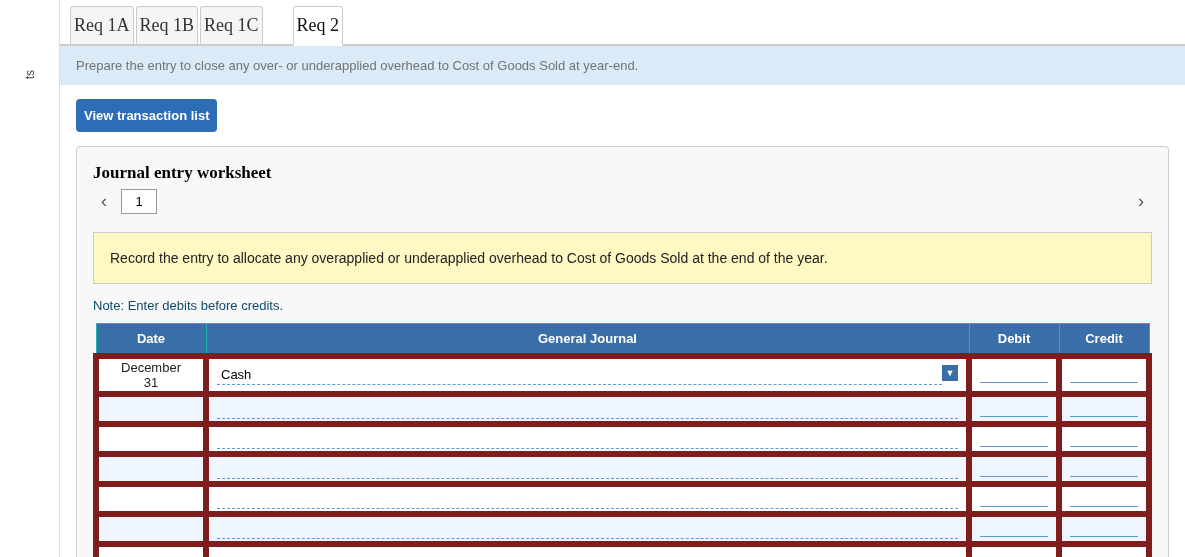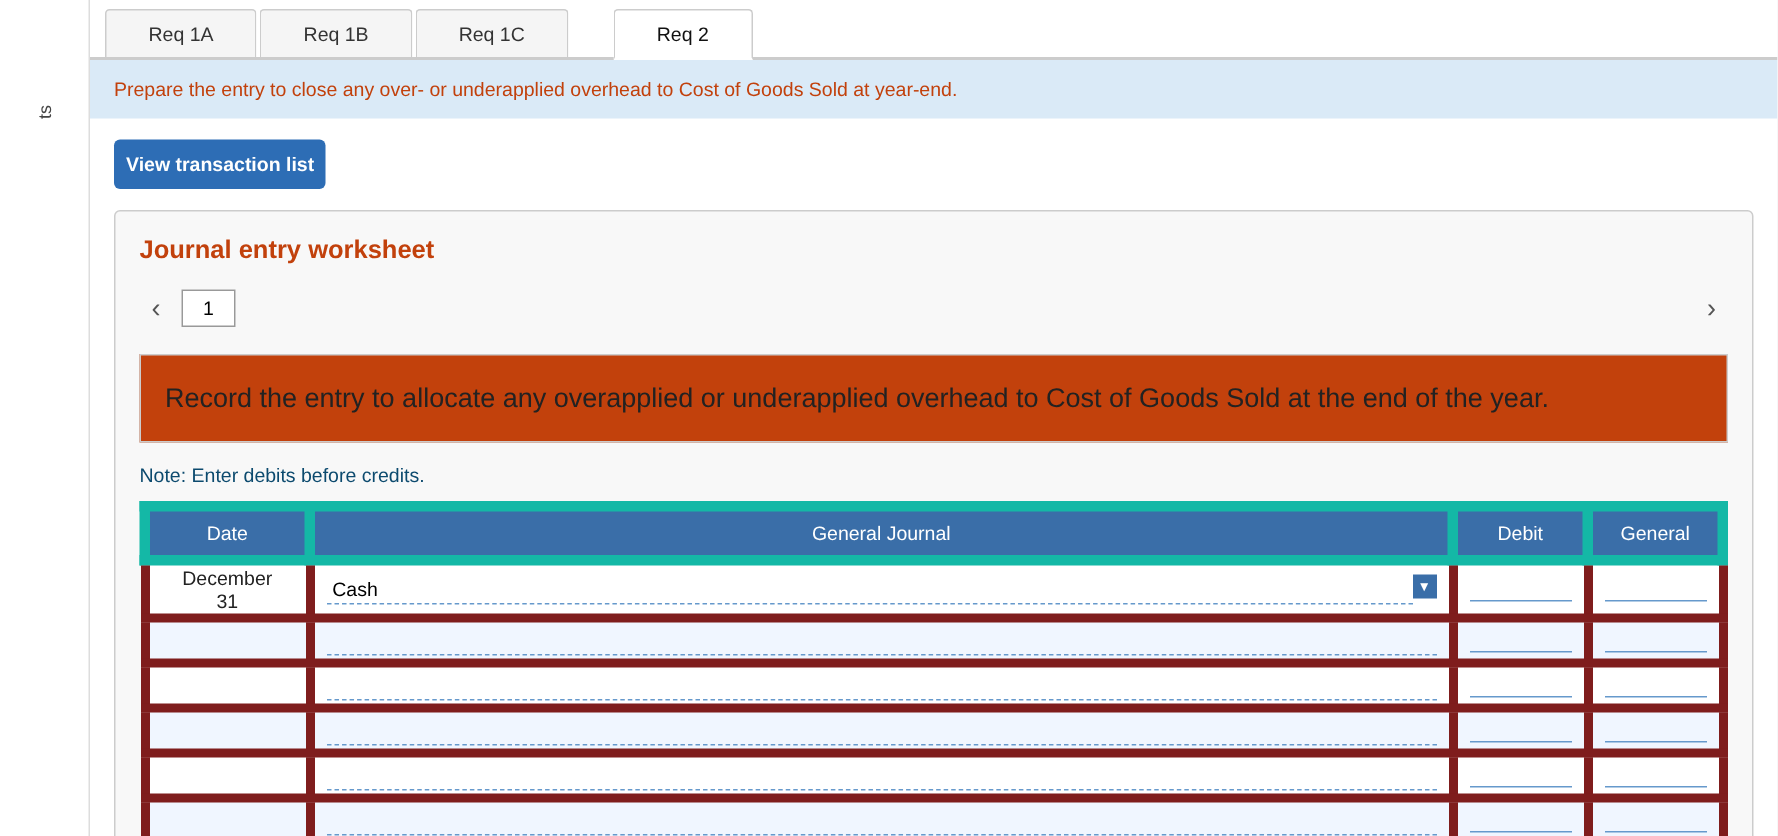--- a/index.html
+++ b/index.html
@@ -34,44 +34,45 @@
     }
     
     .tabs-bar {
       display: flex;
       border-bottom: 2px solid #ccc;
       background: #fff;
       padding-left: 10px;
       padding-top: 6px;
     }
     .tab {
-      padding: 8px 28px;
+      padding: 8px 3px;
       cursor: pointer;
       border: 1px solid #ccc;
       border-bottom: none;
       margin-right: 2px;
       background: #f5f5f5;
-      font-size: 13px;
+      font-size: 18px;
       color: #333;
       border-radius: 3px 3px 0 0;
+      font-family: Liberation Serif, serif;
     }
     .tab.active {
       background: #fff;
       border-bottom: 2px solid #fff;
       margin-bottom: -2px;
       font-weight: normal;
       color: #111;
       margin-left: 28px;
     }
     
     .instruction-banner {
       background: #daeaf7;
       padding: 12px 16px;
       font-size: 13px;
-      color: #c2410c;
+      color: #737373;
       margin: 0;
     }
     
     .btn-view-transaction {
       display: inline-block;
       margin: 14px 16px;
       padding: 9px 8px;
       background: #2d6db5;
       color: #fff;
       border: none;
@@ -84,22 +85,23 @@
     .journal-worksheet {
       margin: 0 16px 16px 16px;
       border: 1px solid #ccc;
       border-radius: 4px;
       background: #f8f8f8;
       padding: 16px;
     }
     .worksheet-title {
       font-size: 17px;
       font-weight: bold;
-      margin-bottom: 14px;
-      color: #c2410c;
+      margin-bottom: 4px;
+      color: #000000;
+      font-family: Liberation Serif, serif;
     }
     
     .nav-row {
       display: flex;
       align-items: center;
       margin-bottom: 16px;
     }
     .nav-btn {
       background: none;
       border: none;
@@ -116,24 +118,24 @@
       font-size: 13px;
       background: #fff;
       margin: 0 6px;
     }
     .nav-right {
       margin-left: auto;
     }
     
     .entry-description {
       border: 1px solid #ccc;
-      background: #c2410c;
+      background: #fef9c3;
       padding: 14px 16px;
       margin-bottom: 14px;
-      font-size: 18px;
+      font-size: 14px;
       line-height: 1.6;
       color: #222;
     }
     
     .note-text {
       color: #0c4a6e;
       font-size: 13px;
       margin-bottom: 10px;
     }
     
@@ -142,22 +144,22 @@
       border-collapse: collapse;
       font-size: 13px;
     }
     .journal-table thead tr {
       background: #3a6ea8;
       color: #fff;
     }
     .journal-table thead th {
       padding: 7px 10px;
       text-align: center;
-      font-weight: normal;
-      border: 7px solid #14b8a6;
+      font-weight: bold;
+      border: 1px solid #14b8a6;
     }
     .journal-table thead th.col-date { width: 110px; }
     .journal-table thead th.col-journal { }
     .journal-table thead th.col-debit { width: 90px; }
     .journal-table thead th.col-credit { width: 90px; }
 
     .journal-table tbody tr {
       background: #fff;
     }
     .journal-table tbody tr:nth-child(even) {
@@ -249,21 +251,21 @@
       </div>
 
       <div class="note-text">Note: Enter debits before credits.</div>
 
       <table class="journal-table">
         <thead>
           <tr>
             <th class="col-date">Date</th>
             <th class="col-journal">General Journal</th>
             <th class="col-debit">Debit</th>
-            <th class="col-credit">General</th>
+            <th class="col-credit">Credit</th>
           </tr>
         </thead>
         <tbody id="journal-tbody">
         <tr>
               <td class="date-cell" style="white-space: pre-line;">December
 31</td>
               <td>
                 <div class="general-journal-cell">
                   <input type="text" class="general-journal-input" value="Cash" style="">
                   <span class="dropdown-arrow">▼</span>

